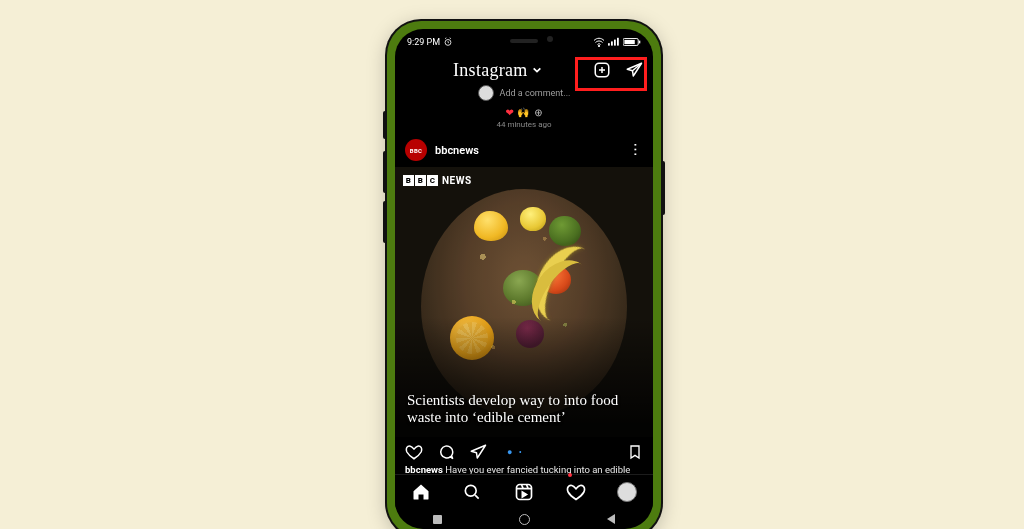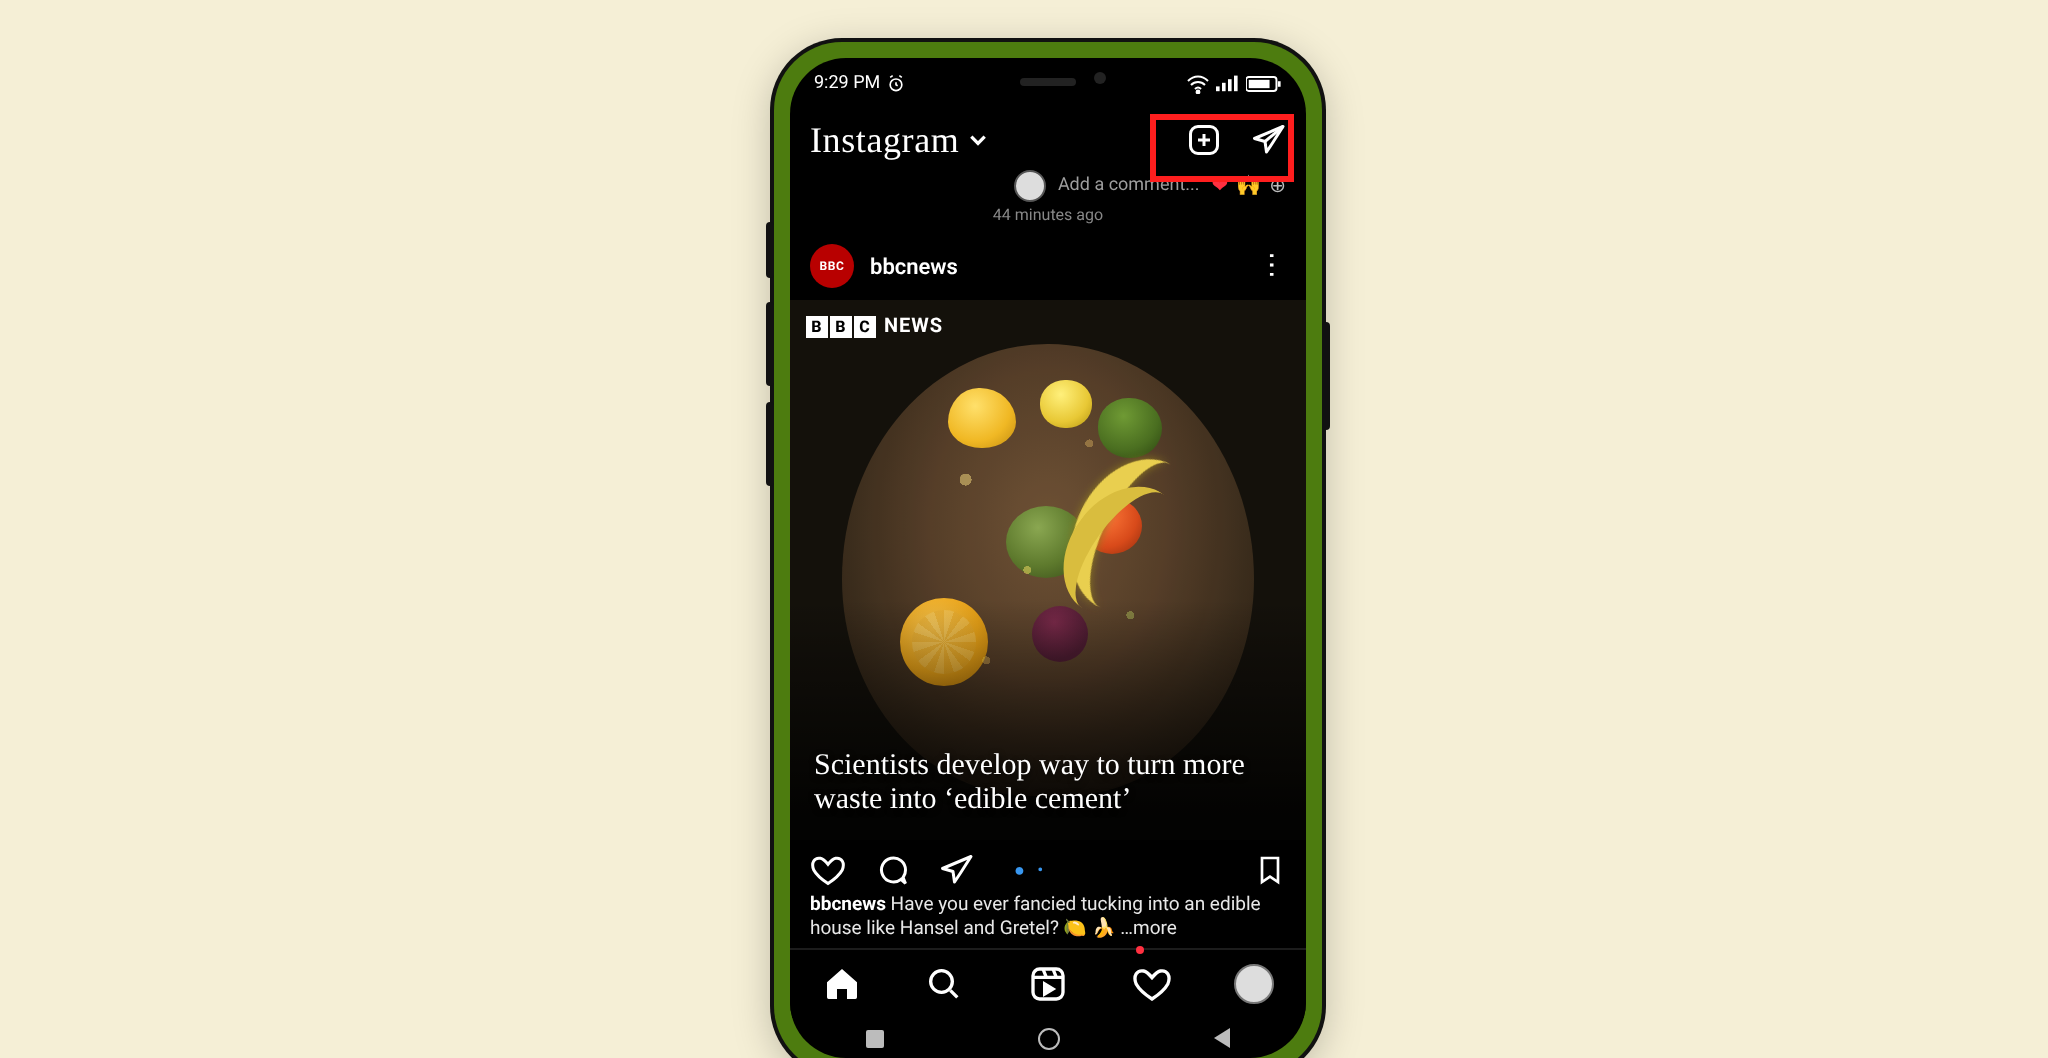--- a/index.html
+++ b/index.html
@@ -17,26 +17,26 @@
   .notch{position:absolute;top:0;left:50%;transform:translateX(-50%);width:86px;height:20px;background:#000;border-bottom-left-radius:14px;border-bottom-right-radius:14px;z-index:50;}
   .notch:before{content:"";position:absolute;left:50%;top:10px;width:28px;height:4px;background:#222;border-radius:3px;transform:translateX(-50%);}
   .notch:after{content:"";position:absolute;right:14px;top:7px;width:6px;height:6px;background:#222;border-radius:50%;}
   
   .status{display:flex;justify-content:space-between;align-items:center;height:22px;padding:2px 12px 0 12px;font-size:9px;}
   .status .left{display:flex;align-items:center;gap:3px;}
   .status .right{display:flex;align-items:center;gap:3px;}
   .ico{display:inline-flex;}
   
   .hdr{display:flex;align-items:center;justify-content:space-between;padding:4px 10px 2px 10px;height:26px;}
-  .brand{font-family:"Brush Script MT","Segoe Script",cursive;font-size:18px;letter-spacing:.3px;}
+  .brand{font-family:"Brush Script MT","Segoe Script",cursive;font-size:18px;letter-spacing:.3px;margin-left:48px;}
   .hdr-right{display:flex;align-items:center;gap:14px;}
   .highlight-box{position:absolute;top:28px;right:6px;width:66px;height:28px;border:3px solid #ff1e1e;z-index:60;pointer-events:none;}
   
   .prev{padding:0 10px 4px 10px;font-size:9px;color:#888;}
-  .prev .row1{display:flex;align-items:center;gap:6px;justify-content:flex-end;}
+  .prev .row1{display:flex;align-items:center;gap:6px;justify-content:space-between;flex-direction:column;}
   .prev .avatar-mini{width:14px;height:14px;border-radius:50%;background:#ddd;border:1px solid #555;}
   .prev .add{color:#9e9e9e}
   .prev .rc{display:flex;align-items:center;gap:4px;font-size:10px;}
   .heart-red{color:#ff3040;}
   .hands{color:#f5c542;}
   .clock-sm{color:#bbb;}
   .time-ago{font-size:8px;color:#888;margin-top:2px;text-align:center;}
   
   .post-hdr{display:flex;align-items:center;justify-content:space-between;padding:6px 10px;}
   .ph-left{display:flex;align-items:center;gap:8px;}
@@ -207,21 +207,21 @@
         </div>
         <div class="bbc-tag">
           <span class="bbc-box">
               <span>B</span>
               <span>B</span>
               <span>C</span>
             </span>
           <span>NEWS</span>
         </div>
         <div class="img-grad"></div>
-        <div class="headline">Scientists develop way to turn more waste into ‘edible cement’</div>
+        <div class="headline">Scientists develop way to into food waste into ‘edible cement’</div>
       </div>
 
       <div class="actions">
         <div class="a-left">
           <span class="ico">
             <svg width="18" height="18" viewBox="0 0 24 24" fill="none" stroke="#fff" stroke-width="2">
                 <path d="M12 21s-7-4.5-9.5-9C.5 7 3 3.5 7 4.2c2 .4 3.3 1.9 5 4 1.7-2.1 3-3.6 5-4 4-.7 6.5 2.8 4.5 7.8C19 16.5 12 21 12 21z"></path>
               </svg>
           </span>
           <span class="ico">

